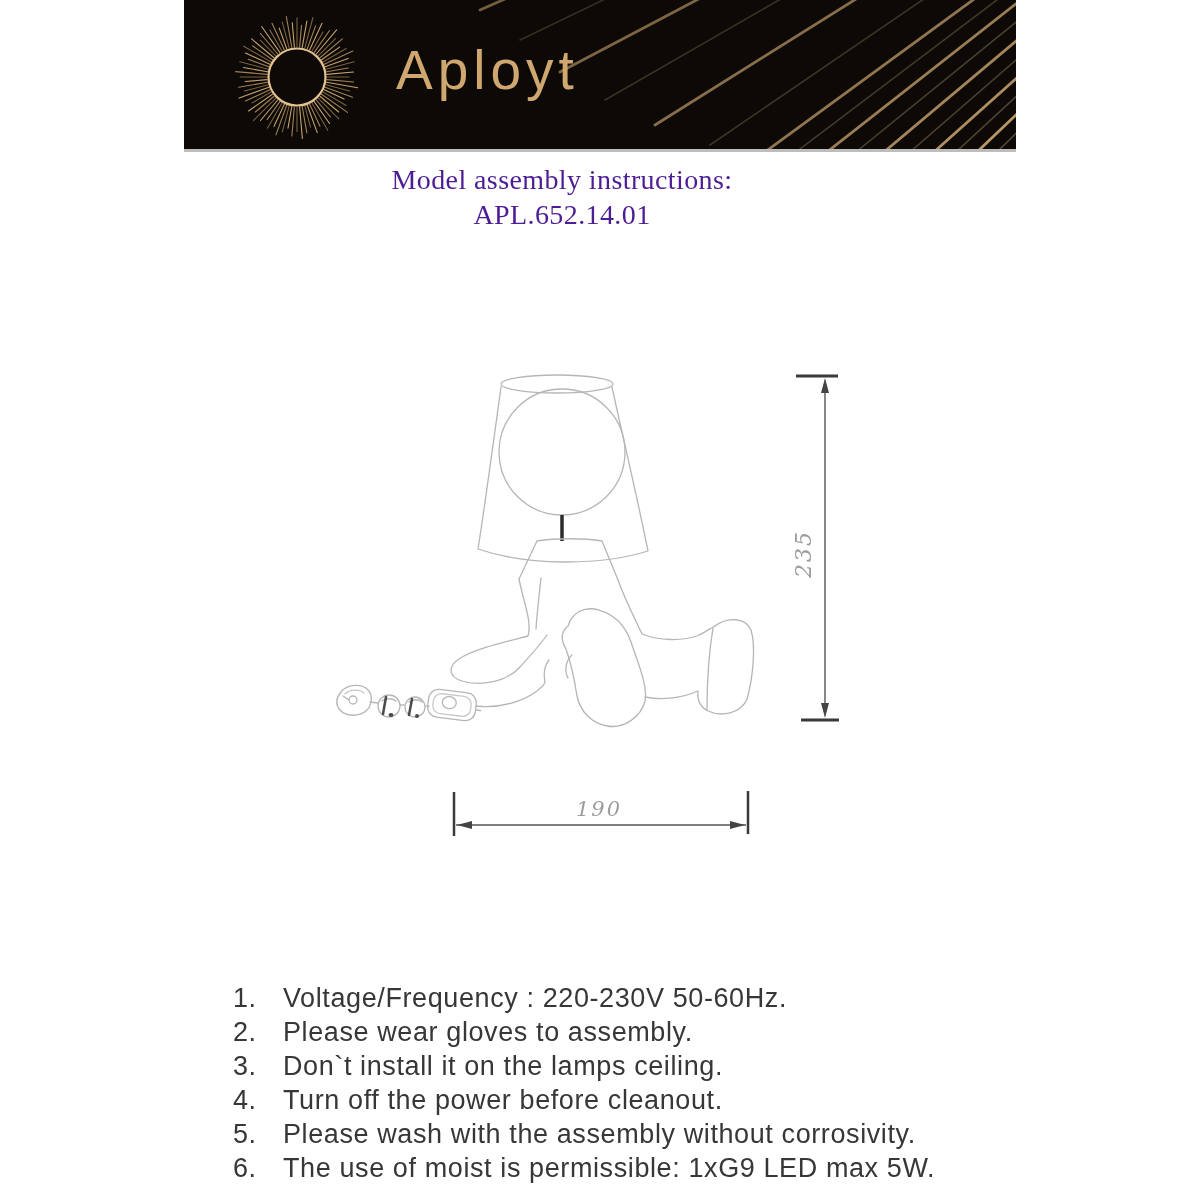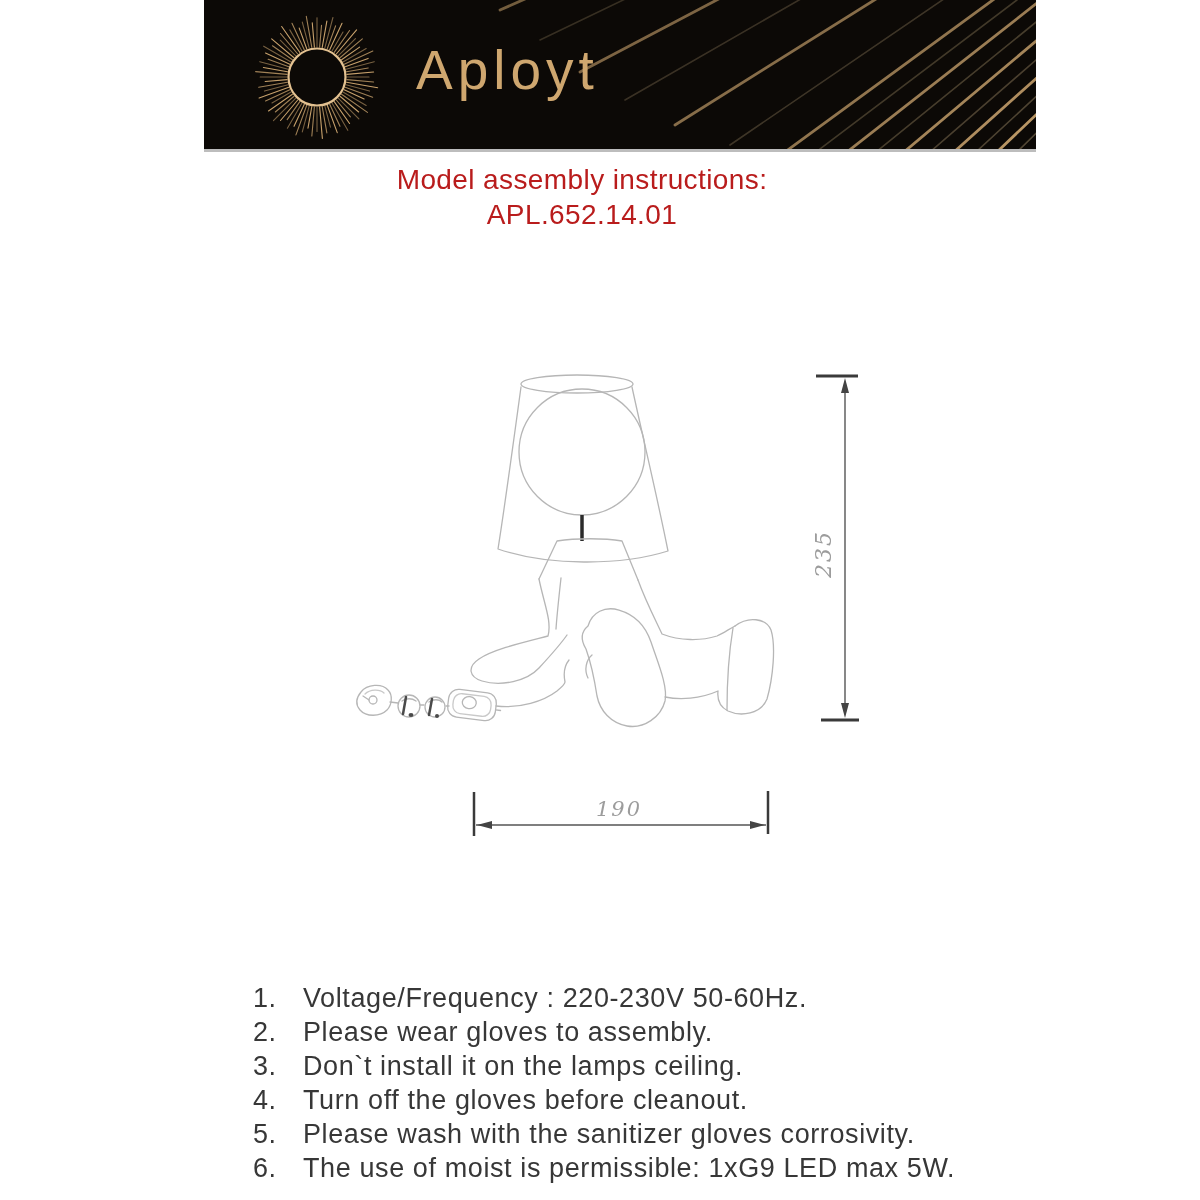--- a/index.html
+++ b/index.html
@@ -1,39 +1,39 @@
 <!DOCTYPE html>
 <html><head>
 <meta charset="utf-8">
 <style>
   * { margin:0; padding:0; box-sizing:border-box; }
   html,body { background:#fff; }
   .page {
     position:relative; width:1164px; height:1200px; background:#ffffff;
-    font-family:"Liberation Sans", sans-serif; overflow:hidden;margin-left:20px;
+    font-family:"Liberation Sans", sans-serif; overflow:hidden;
   }
 
   
   .masthead {
     position:absolute; left:184px; top:0; width:832px; height:152px;
     background:#0c0906; border-bottom:3px solid #bdbdbd; overflow:hidden;
   }
   .star-svg { position:absolute; left:48px; top:12px; width:130px; height:130px; }
   .fan-svg  { position:absolute; left:0; top:0; width:832px; height:152px; }
   .brand {
     position:absolute; left:212px; top:40px;
     font-size:55px; line-height:60px; font-weight:300;
     letter-spacing:5px; color:#cfa76f;
   }
 
   
   .title-block {
     position:absolute; left:162px; top:162px; width:800px;
-    text-align:center; color:#b91c1c;
-    font-size:28px; line-height:35px; letter-spacing:0.4px;
+    text-align:center; color:#4c1d95;
+    font-size:28px; line-height:35px; letter-spacing:0.4px;font-family:Liberation Serif, serif;
   }
 
   
   .diagram-svg { position:absolute; left:330px; top:355px; width:560px; height:500px; }
   .sketch { stroke:#b6b6b6; stroke-width:1.3; fill:none; stroke-linecap:round; stroke-linejoin:round; }
   .sketch-dark { stroke:#4a4a4a; fill:none; stroke-linecap:round; }
   .dim-line { stroke:#555; stroke-width:1.4; }
   .dim-tick { stroke:#3a3a3a; }
   .dim-arrow { fill:#444; }
   .dim-label {
@@ -237,25 +237,25 @@
     <div class="instr-row">
       <span class="instr-num">2.</span>
       <span class="instr-text">Please wear gloves to assembly.</span>
     </div>
     <div class="instr-row">
       <span class="instr-num">3.</span>
       <span class="instr-text">Don`t install it on the lamps ceiling.</span>
     </div>
     <div class="instr-row">
       <span class="instr-num">4.</span>
-      <span class="instr-text">Turn off the gloves before cleanout.</span>
+      <span class="instr-text">Turn off the power before cleanout.</span>
     </div>
     <div class="instr-row">
       <span class="instr-num">5.</span>
-      <span class="instr-text">Please wash with the sanitizer gloves corrosivity.</span>
+      <span class="instr-text">Please wash with the assembly without corrosivity.</span>
     </div>
     <div class="instr-row">
       <span class="instr-num">6.</span>
       <span class="instr-text">The use of moist is permissible: 1xG9 LED max 5W.</span>
     </div>
   </div>
 
 </div>
 
 </body></html>

